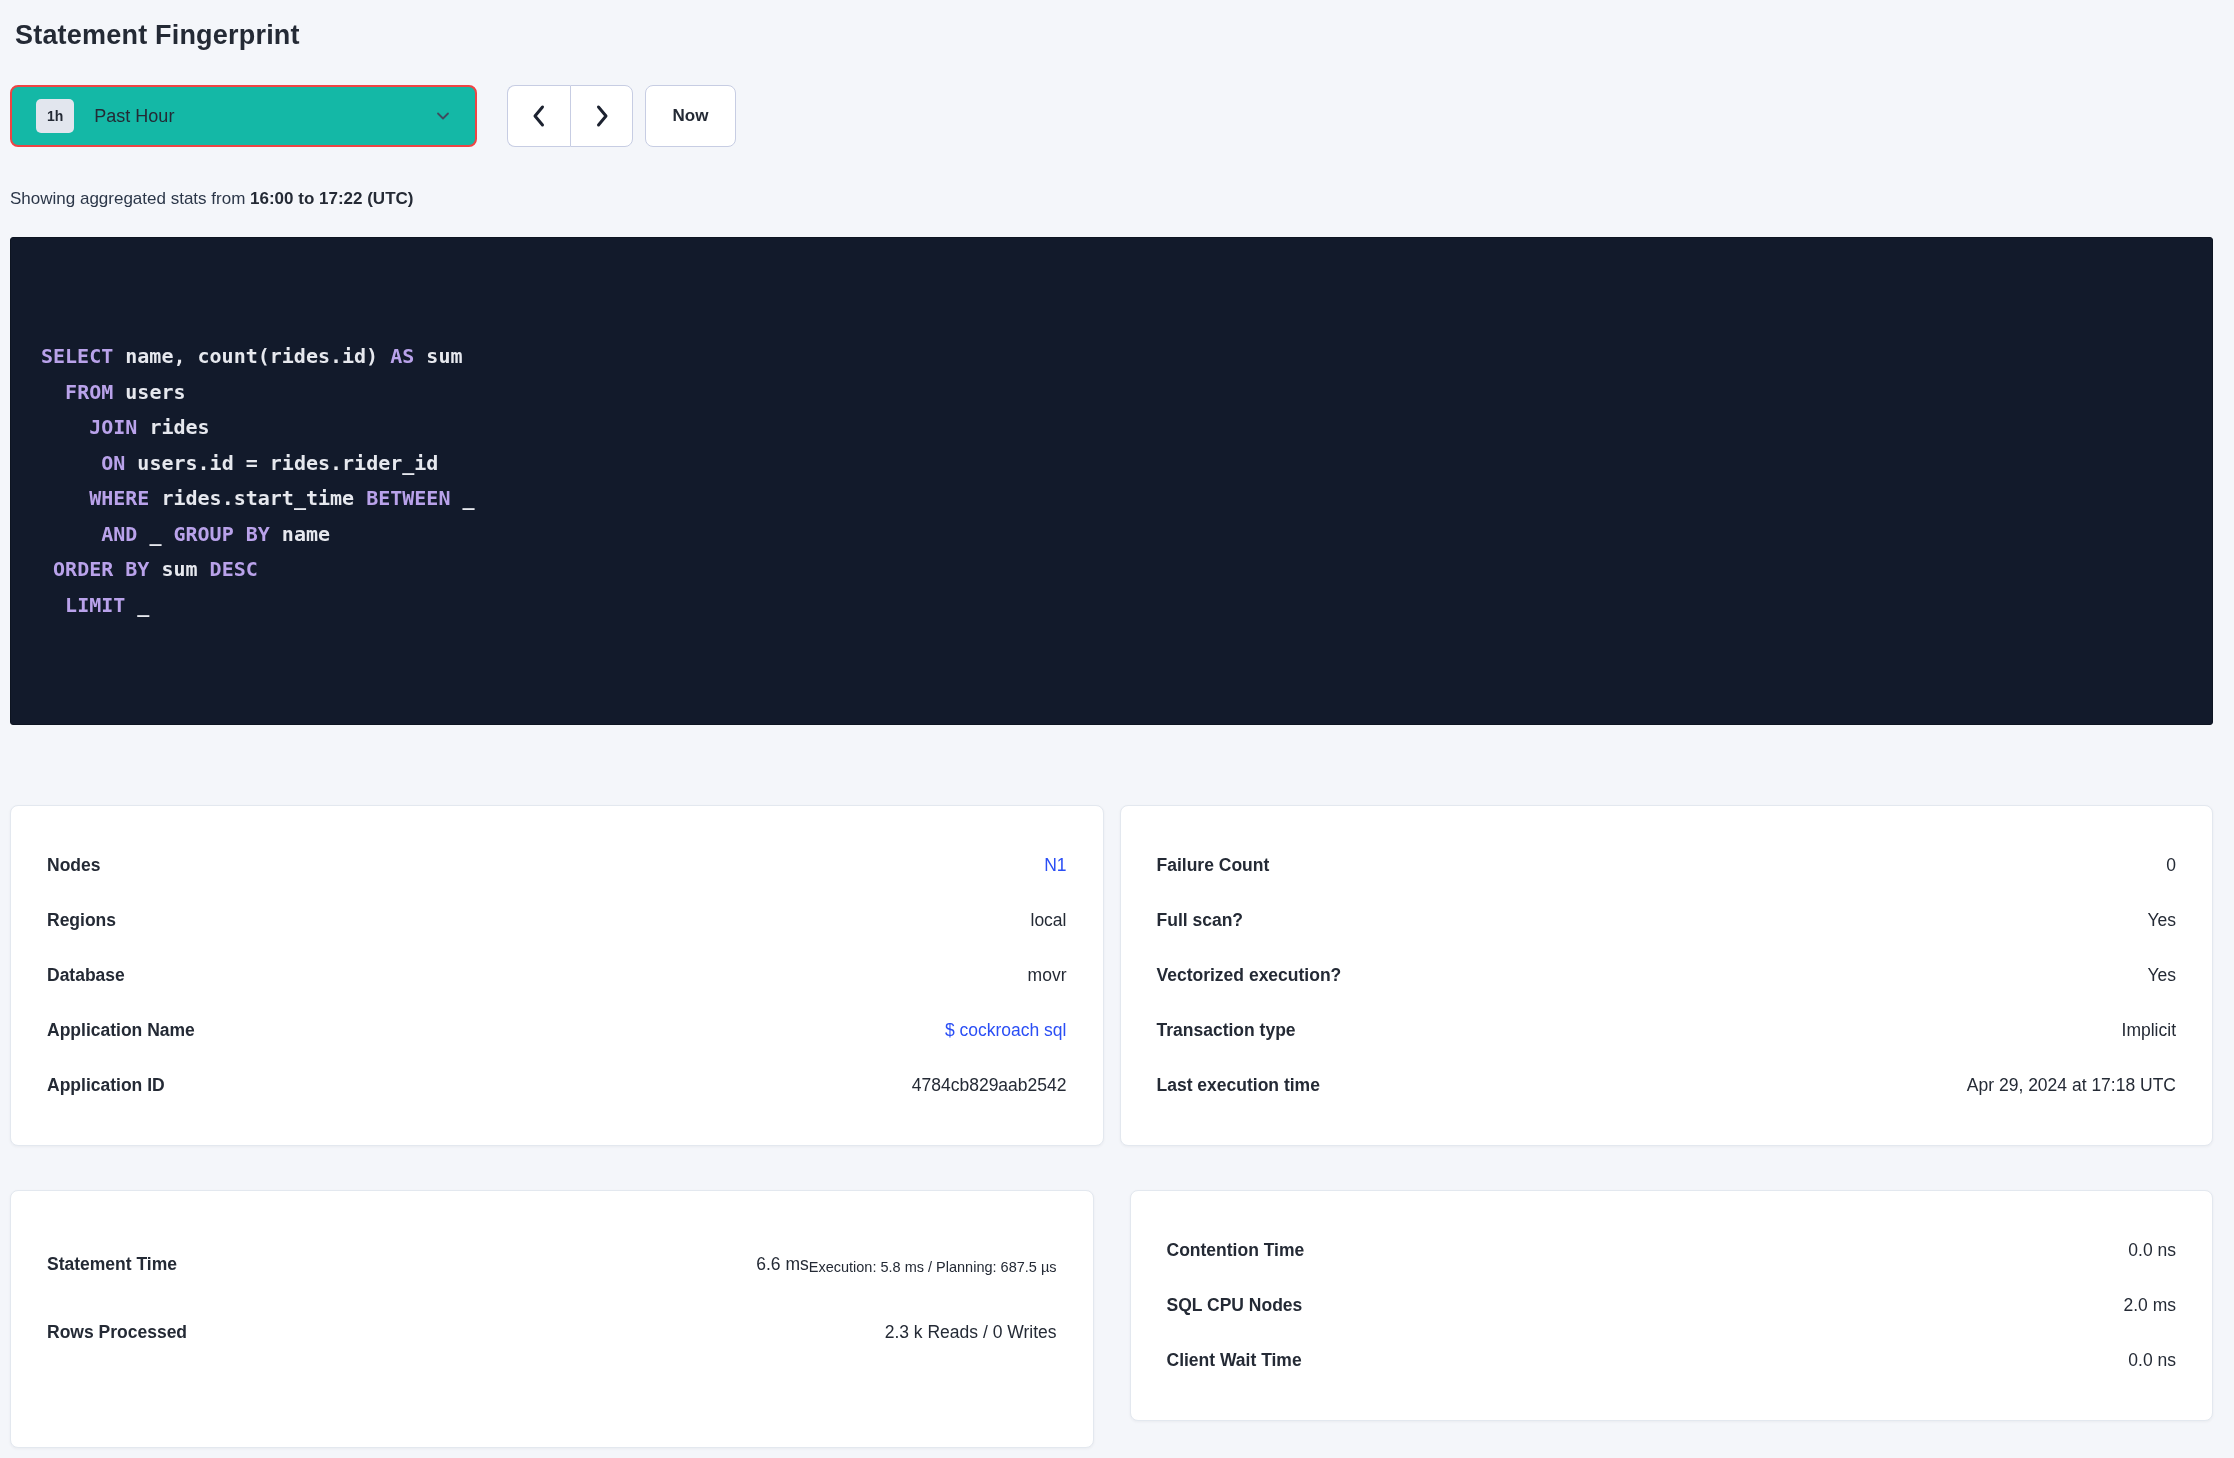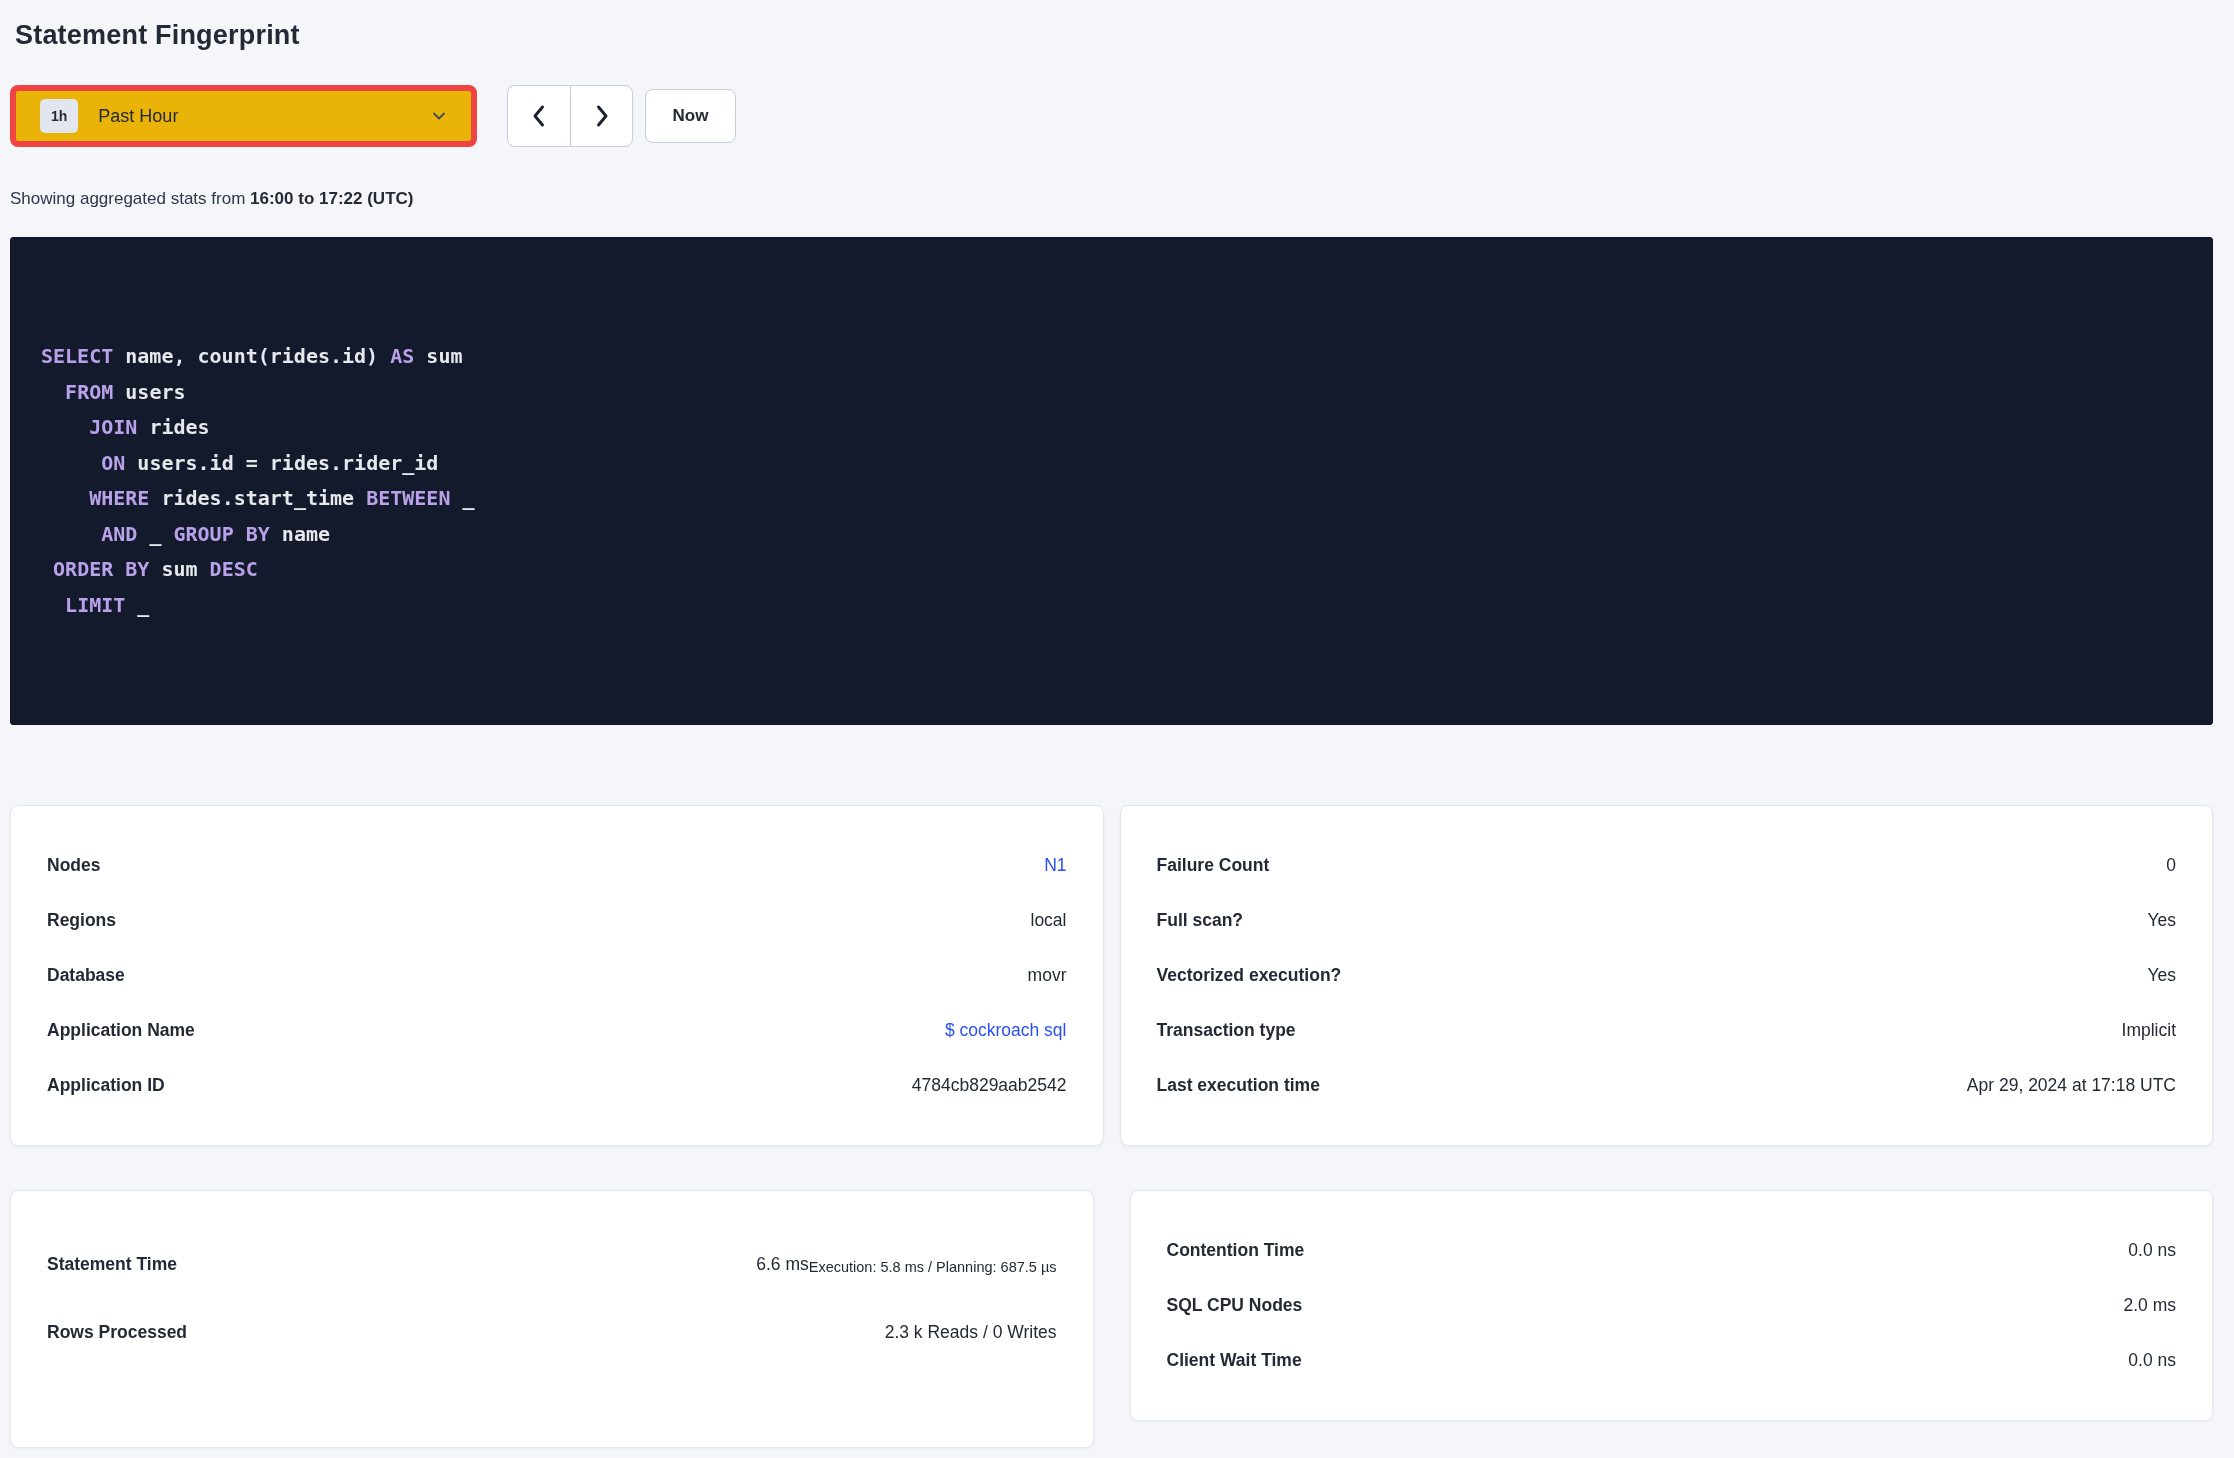--- a/index.html
+++ b/index.html
@@ -37,42 +37,42 @@
   .tab.active { color:#2a4ef5; }
   .tab.active::after {
     content:""; position:absolute; left:0; right:0; bottom:-2px;
     height:4px; border-radius:2px; background:#2a4ef5;
   }
 
   
   .controls { display:flex; align-items:center; margin-top:34px; }
   .time-dropdown {
     width:467px; height:62px;
-    background:#eab308; border:6px solid #ef4444; border-radius:8px;
+    background:#14b8a6; border:2px solid #ef4444; border-radius:8px;
     display:flex; align-items:center;
     padding:8px 24px; cursor:pointer;
   }
   .interval-badge {
     background:#e2e6ee; border-radius:5px;
     font-size:14px; font-weight:700; color:#242a35;
     padding:9px 11px; margin-right:20px;
   }
   .interval-label { font-size:18px; color:#242a35; flex:1; }
   .chev-down { width:16px; height:16px; }
   .btn-group { display:flex; margin-left:30px; }
   .nav-btn {
     width:63px; height:62px; background:#fff;
     border:1px solid #c7cde3;
     display:flex; align-items:center; justify-content:center;
     cursor:pointer;
   }
   .nav-btn.prev { border-radius:8px 0 0 8px; border-right:none; }
   .nav-btn.next { border-radius:0 8px 8px 0; border-left:1px solid #c7cde3; }
   .now-btn {
-    margin-left:12px; width:91px; height:54px;
+    margin-left:12px; width:91px; height:62px;
     background:#fff; border:1px solid #c7cde3; border-radius:8px;
     font-size:17px; font-weight:600; color:#242a35;
     font-family:inherit; cursor:pointer;
   }
 
   
   .caption { margin-top:42px; font-size:17px; color:#2c3749; }
   .caption b { font-weight:700; color:#242a35; }
 
   

